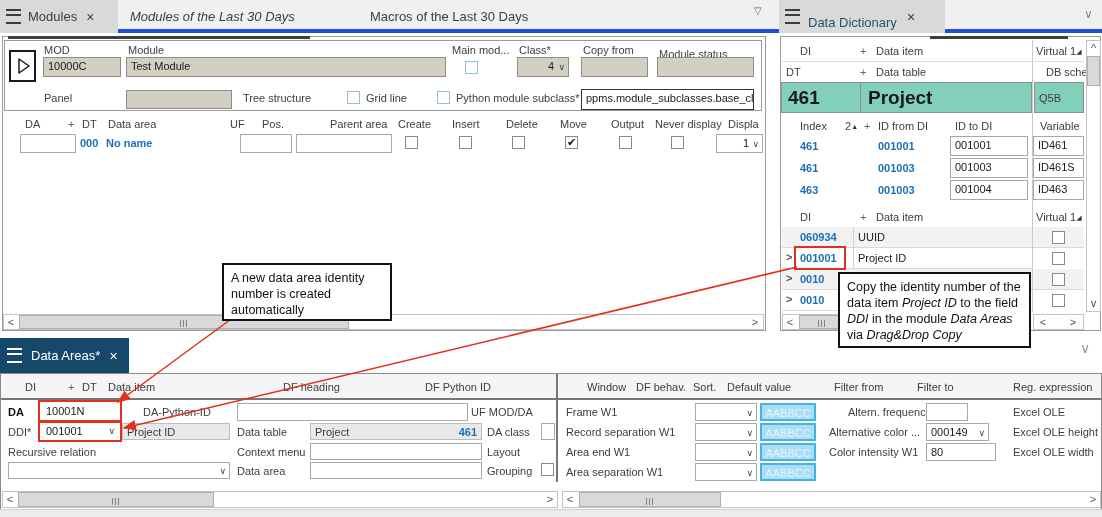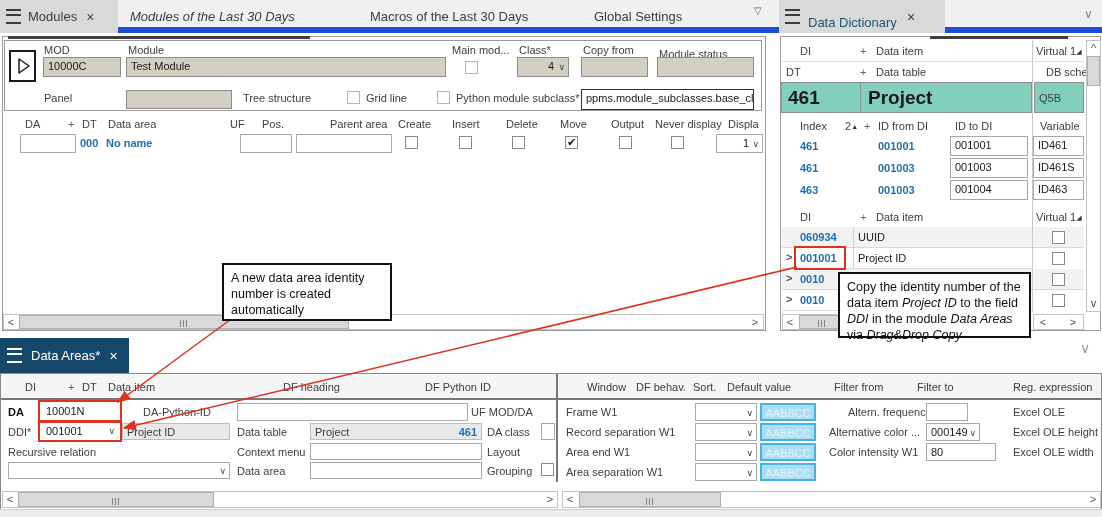--- a/index.html
+++ b/index.html
@@ -41,34 +41,31 @@
   .aabbcc{position:absolute;box-sizing:border-box;background:#abddf4;border:2px solid #43b3e3;
           color:#e2f5fd;text-align:center;font-size:11px;padding-top:2px;overflow:hidden;}
   .bigcell{font-size:19px;font-weight:bold;color:#1a1a1a;}
   .rowline{position:absolute;left:782px;width:302px;border-bottom:1px solid #dcdcdc;}
 </style>
 </head>
 <body>
 
 <div id="root">
 
-  <div class="abs" style="left:0;top:0;width:1102px;height:33px;background:#f0f0f0;border-bottom:6px solid #1d4ed8;">
+  <div class="abs" style="left:0;top:0;width:1102px;height:33px;background:#f0f0f0;border-bottom:4px solid #1d4ed8;">
     <div class="tab" style="left:0;width:112px;background:#d9d9d9;padding-left:6px;">
       <span class="hamburger"></span>
       <span style="margin-left:7px;">Modules</span>
       <span style="margin-left:9px;color:#3c3c3c;font-size:14px;">×</span>
     </div>
     <div class="tab" style="left:130px;font-style:italic;">
         <span>Modules of the Last 30 Days</span>
       </div>
     <div class="tab" style="left:370px;">
         <span>Macros of the Last 30 Days</span>
-      </div>
-    <div class="tab" style="left:594px;">
-        <span>Global Settings</span>
       </div>
     <div class="abs" style="left:754px;top:5px;color:#666;font-size:10px;">▽</div>
     <div class="tab" style="left:779px;width:160px;background:#d9d9d9;padding-left:6px;color:#20566a;">
       <span class="hamburger"></span>
       <span style="margin-left:8px;margin-top:12px;">Data Dictionary</span>
       <span style="margin-left:10px;color:#3c3c3c;font-size:14px;">×</span>
     </div>
     <div class="abs" style="left:1084px;top:7px;color:#888;font-size:12px;">∨</div>
   </div>
 
@@ -311,21 +308,21 @@
 
   <span class="lbl" style="left:566px;top:466px;">Area separation W1</span>
   <div class="wfield" style="left:695px;top:463px;width:62px;height:18px;">
     <span class="dd">∨</span>
     </div>
   <div class="aabbcc" style="left:760px;top:463px;width:56px;height:18px;">AABBCC</div>
 
   <span class="lbl" style="left:829px;top:406px;margin-left:19px;">Altern. frequency</span>
   <div class="wfield" style="left:926px;top:403px;width:42px;height:18px;"></div>
   <span class="lbl" style="left:829px;top:426px;">Alternative color ...</span>
-  <div class="wfield" style="left:926px;top:423px;width:54px;height:18px;padding-right:14px;">
+  <div class="wfield" style="left:926px;top:423px;width:63px;height:18px;padding-right:14px;">
     <span>000149</span>
     <span class="dd">∨</span></div>
   <span class="lbl" style="left:829px;top:446px;">Color intensity W1</span>
   <div class="wfield" style="left:926px;top:443px;width:70px;height:18px;">80</div>
 
   <span class="lbl" style="left:1013px;top:406px;">Excel OLE</span>
   <span class="lbl" style="left:1013px;top:426px;">Excel OLE height</span>
   <span class="lbl" style="left:1013px;top:446px;">Excel OLE width</span>
 
   <div class="scroll-track" style="left:2px;top:491px;width:556px;height:17px;"></div>
@@ -349,15 +346,15 @@
     <line x1="797" y1="267" x2="124" y2="428" stroke="#e0301e" stroke-width="1.5" marker-end="url(#arrowhead)"></line>
   </svg>
 
   <div class="redbox" style="left:794px;top:246px;width:52px;height:24px;"></div>
   <div class="redbox" style="left:38px;top:400px;width:84px;height:22px;"></div>
   <div class="redbox" style="left:38px;top:421px;width:84px;height:21px;"></div>
 
   <div class="note" style="left:222px;top:263px;width:170px;height:58px;">
     <span>A new data area identity number is created automatically</span>
   </div>
-  <div class="note" style="left:838px;top:272px;width:193px;height:66px;"><span>Copy the identity number of the data item </span><i>Project ID</i><span> to the field </span><i>DDI</i><span> in the module </span><i>Data Areas</i><span> via </span><i>Drag&amp;Drop Copy</i></div>
+  <div class="note" style="left:838px;top:272px;width:193px;height:76px;"><span>Copy the identity number of the data item </span><i>Project ID</i><span> to the field </span><i>DDI</i><span> in the module </span><i>Data Areas</i><span> via </span><i>Drag&amp;Drop Copy</i></div>
 
 </div>
 
 </body></html>

